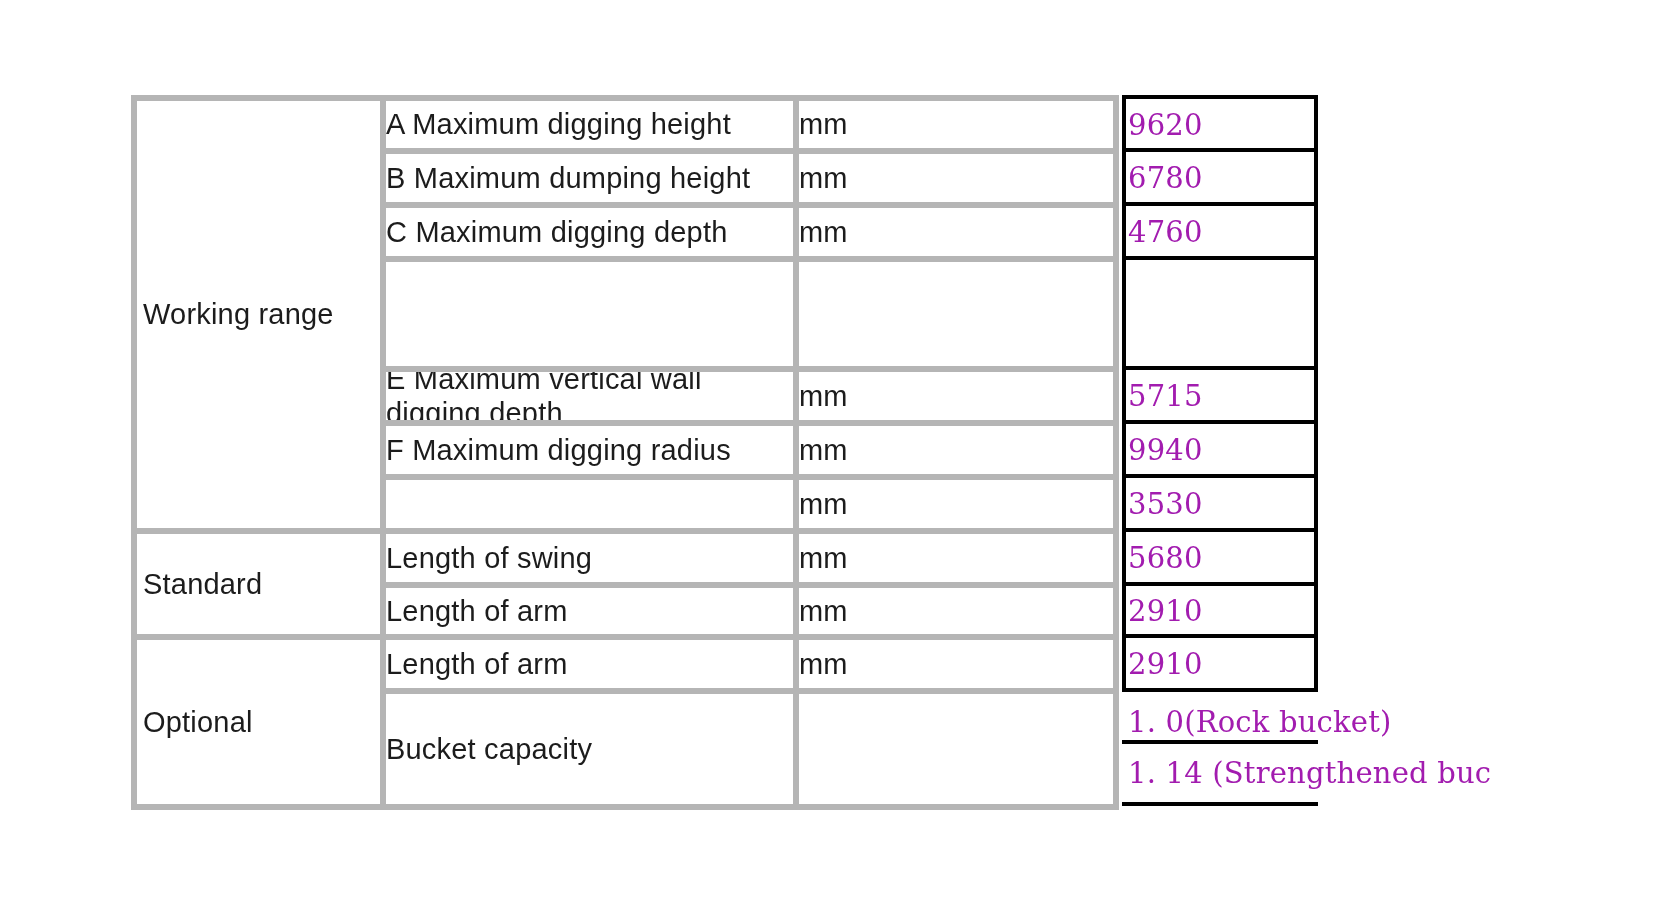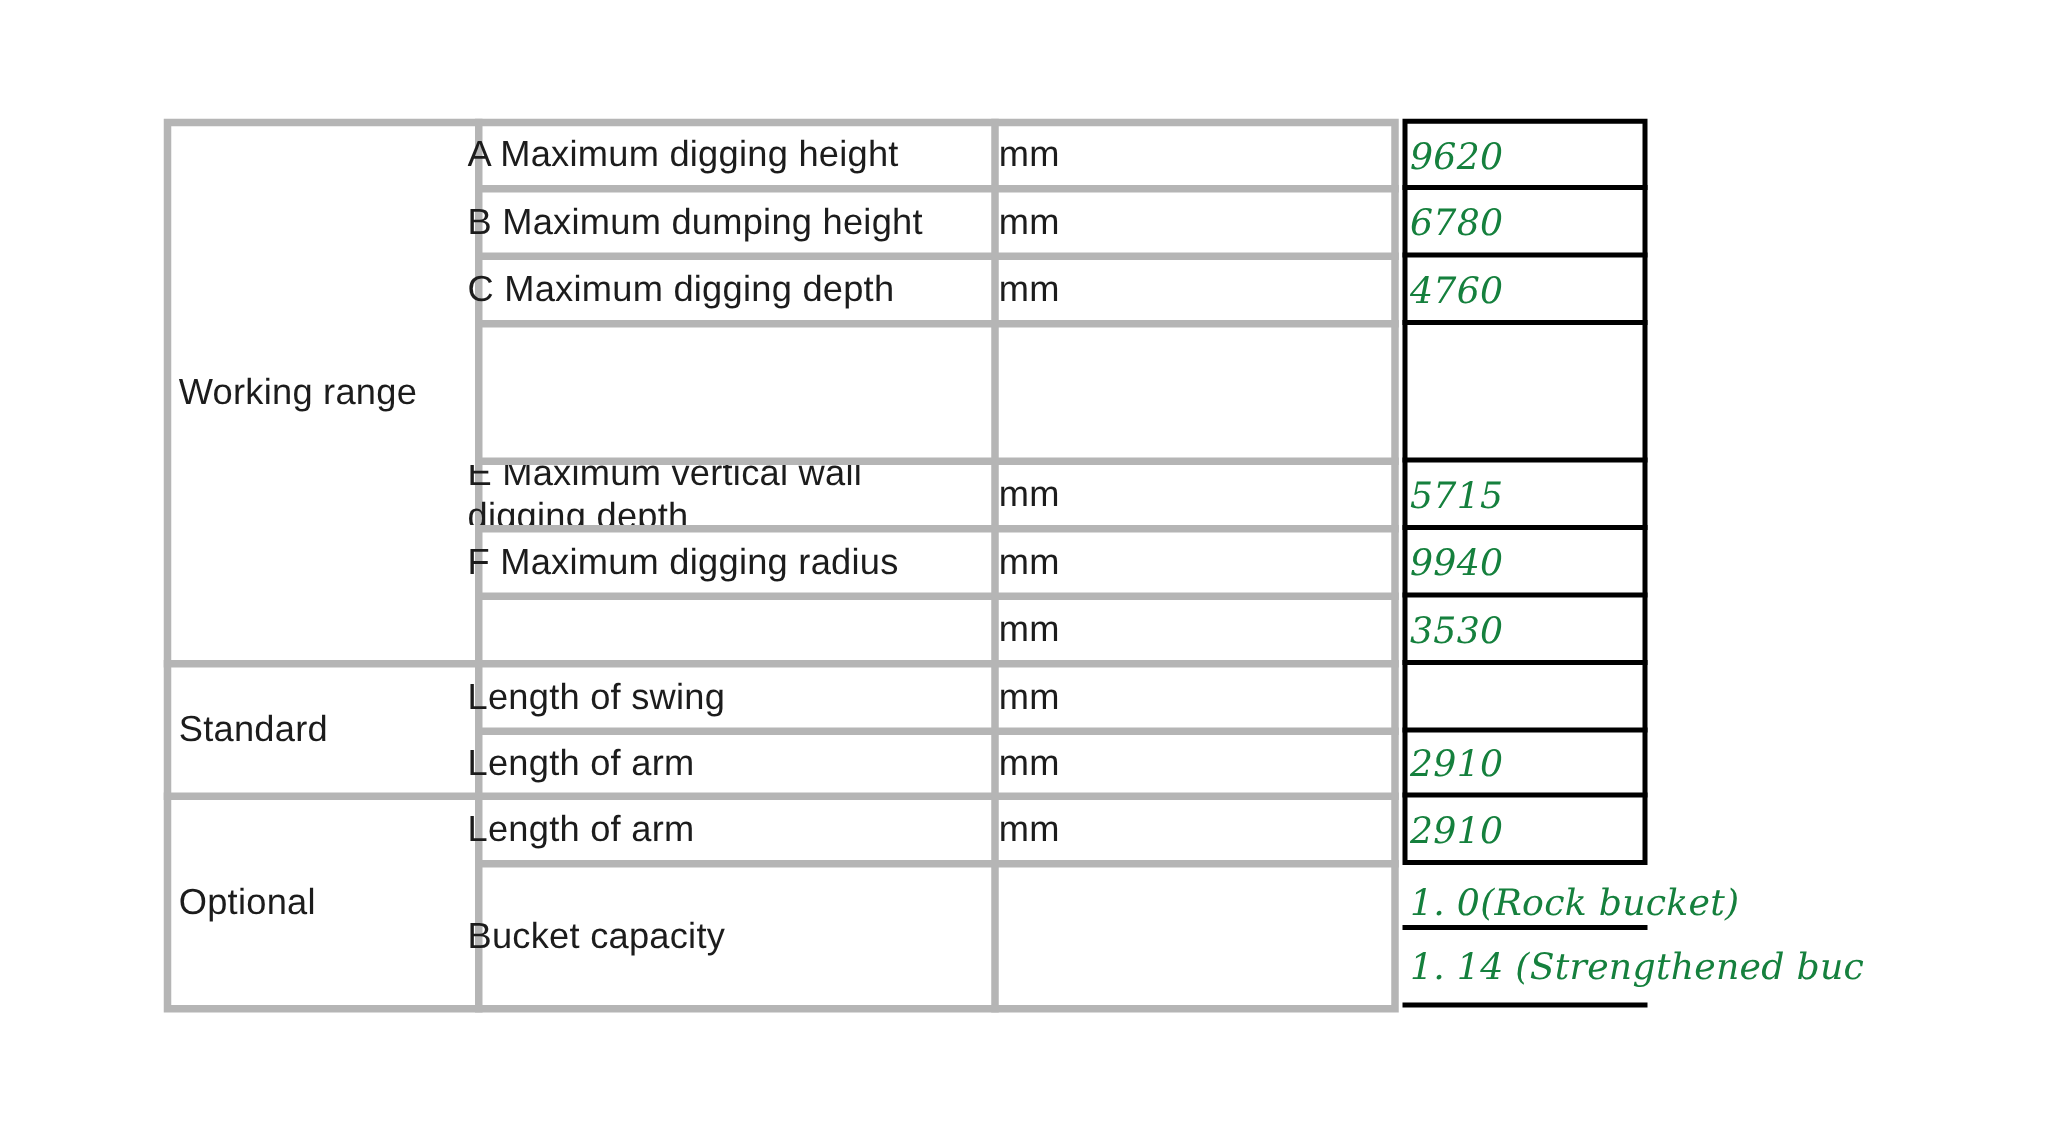--- a/index.html
+++ b/index.html
@@ -30,26 +30,26 @@
     border: 4px solid #000000; box-sizing: border-box;
   }
   .bdiv { position: absolute; left: 991px; width: 196px; height: 4px; background: #000000; }
 
   
   .cell {
     position: absolute; display: flex; align-items: center;
     font-size: 29px; letter-spacing: 0.2px; overflow: hidden;
   }
   .cat   { left: 12px;  width: 231px; }
-  .param { left: 243px; width: 401px; }
+  .param { left: 255px; width: 401px; }
   .unit  { left: 668px; width: 350px; }
   .vcell {
     left: 997px; width: 186px;
-    font-family: "DejaVu Serif", serif; font-size: 29px; color: #15803d;
-    overflow: visible; white-space: nowrap; font-style: italic;
+    font-family: "DejaVu Serif", serif; font-size: 29px; color: #a21caf;
+    overflow: visible; white-space: nowrap;
   }
   .clipcell { display: block; overflow: hidden; }
   .clipcell .twoline { line-height: 34px; margin-top: -10px; }
 </style>
 </head>
 <body>
 
 <div class="page">
   <div class="tbl">
 
@@ -112,19 +112,20 @@
     <div class="cell unit" style="top:493px;height:46px">mm</div>
     <div class="cell unit" style="top:545px;height:48px">mm</div>
 
     <div class="cell vcell" style="top:6px;height:47px">9620</div>
     <div class="cell vcell" style="top:59px;height:48px">6780</div>
     <div class="cell vcell" style="top:113px;height:48px">4760</div>
     <div class="cell vcell" style="top:167px;height:104px"></div>
     <div class="cell vcell" style="top:277px;height:48px">5715</div>
     <div class="cell vcell" style="top:331px;height:48px">9940</div>
     <div class="cell vcell" style="top:385px;height:48px">3530</div>
+    <div class="cell vcell" style="top:439px;height:48px">5680</div>
     <div class="cell vcell" style="top:493px;height:46px">2910</div>
     <div class="cell vcell" style="top:545px;height:48px">2910</div>
     <div class="cell vcell" style="top:603px;height:48px">1. 0(Rock bucket)</div>
     <div class="cell vcell" style="top:649px;height:58px">1. 14 (Strengthened buc</div>
 
   </div>
 </div>
 
 </body></html>

